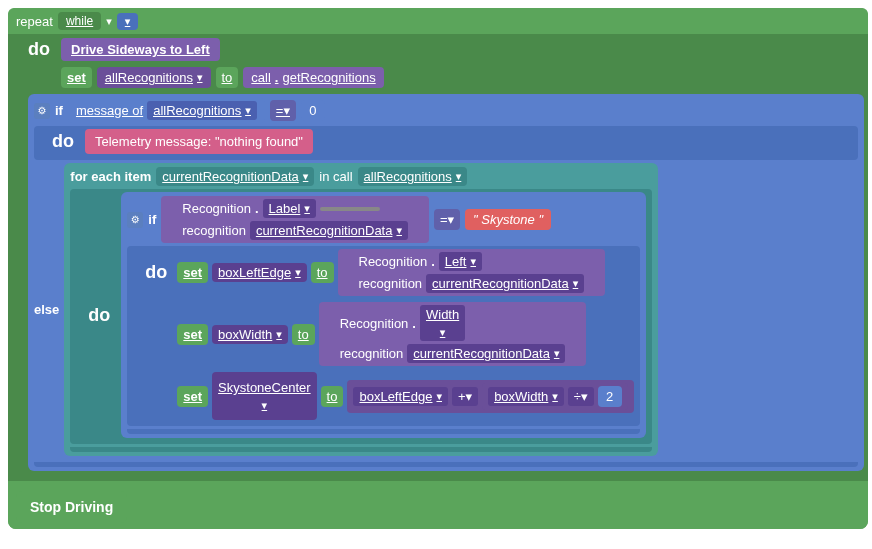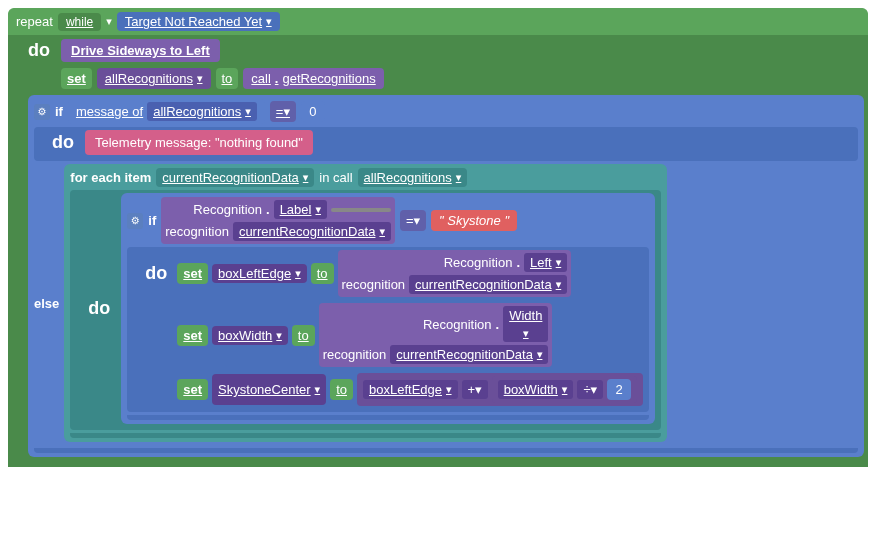--- a/index.html
+++ b/index.html
@@ -178,26 +178,25 @@
       display: flex;
       align-items: center;
       gap: 4px;
       flex-wrap: wrap;
     }
 
     
     .recog-two-line {
       background: #7c5fac;
       border-radius: 4px;
-      padding: 3px 4px;
+      padding: 3px 21px;
       color: #fff;
       display: inline-flex;
       flex-direction: column;
       gap: 3px;
-      align-items: flex-end;
     }
 
     .recog-line {
       display: flex;
       align-items: center;
       gap: 4px;
     }
 
     
     .plus-block {
@@ -280,21 +279,20 @@
 
 
 
 <div class="outer-repeat">
 
   <div class="repeat-header">
     <span style="color:#fff;font-weight:400;font-size:13px;">repeat</span>
     <span class="block" style="background:#4a8a4a;border-radius:4px;padding:2px 8px;color:#fff;font-size:12px;">while</span>
     <span style="color:#fff;font-size:11px;">▾</span>
     <span class="block" style="background:#4a70bb;border-radius:4px;padding:2px 8px;color:#fff;">
-      <span>Target Not Reached Yet</span>
       <span style="font-size:11px;">▾</span>
     </span>
   </div>
 
   <div class="repeat-inner-body">
 
     <div class="row">
       <span class="do-label">do</span>
       <span class="block" style="background:#7c5fac;border-radius:4px;padding:4px 10px;color:#fff;font-size:13px;font-weight:600;">Drive Sideways to Left</span>
     </div>
@@ -445,21 +443,21 @@
                               <span>currentRecognitionData</span>
                               <span style="font-size:11px;">▾</span>
                             </span>
                           </div>
                         </div>
                       </div>
 
                       <div class="row set-row">
                         <span class="do-label" style="min-width:28px;"></span>
                         <span class="block green" style="font-weight:700;">set</span>
-                        <span class="block" style="background:#5a4090;border-radius:4px;padding:8px 6px;color:#fff;">
+                        <span class="block" style="background:#5a4090;border-radius:4px;padding:8px 6px;color:#fff;flex-direction:column;">
                           <span>SkystoneCenter</span>
                           <span style="font-size:11px;">▾</span>
                         </span>
                         <span class="block green">to</span>
 
                         <span class="plus-block">
                           <span class="block" style="background:#5a4090;border-radius:3px;padding:2px 6px;color:#fff;">
                             <span>boxLeftEdge</span>
                             <span style="font-size:11px;">▾</span>
                           </span>
@@ -487,16 +485,19 @@
           </div>
         </div>
       </div>
 
       <div style="background:#4a70bb;height:5px;border-radius:0 0 4px 4px;"></div>
     </div>
 
   </div>
 
   <div style="background:#4a8a4a;height:6px;"></div>
+  <div style="background:#5ba55b;border-radius:0 0 8px 8px;padding:6px 8px;">
+    <span class="stop-btn">Stop Driving</span>
+  </div>
 </div>
 
 
 
 
 </body></html>

